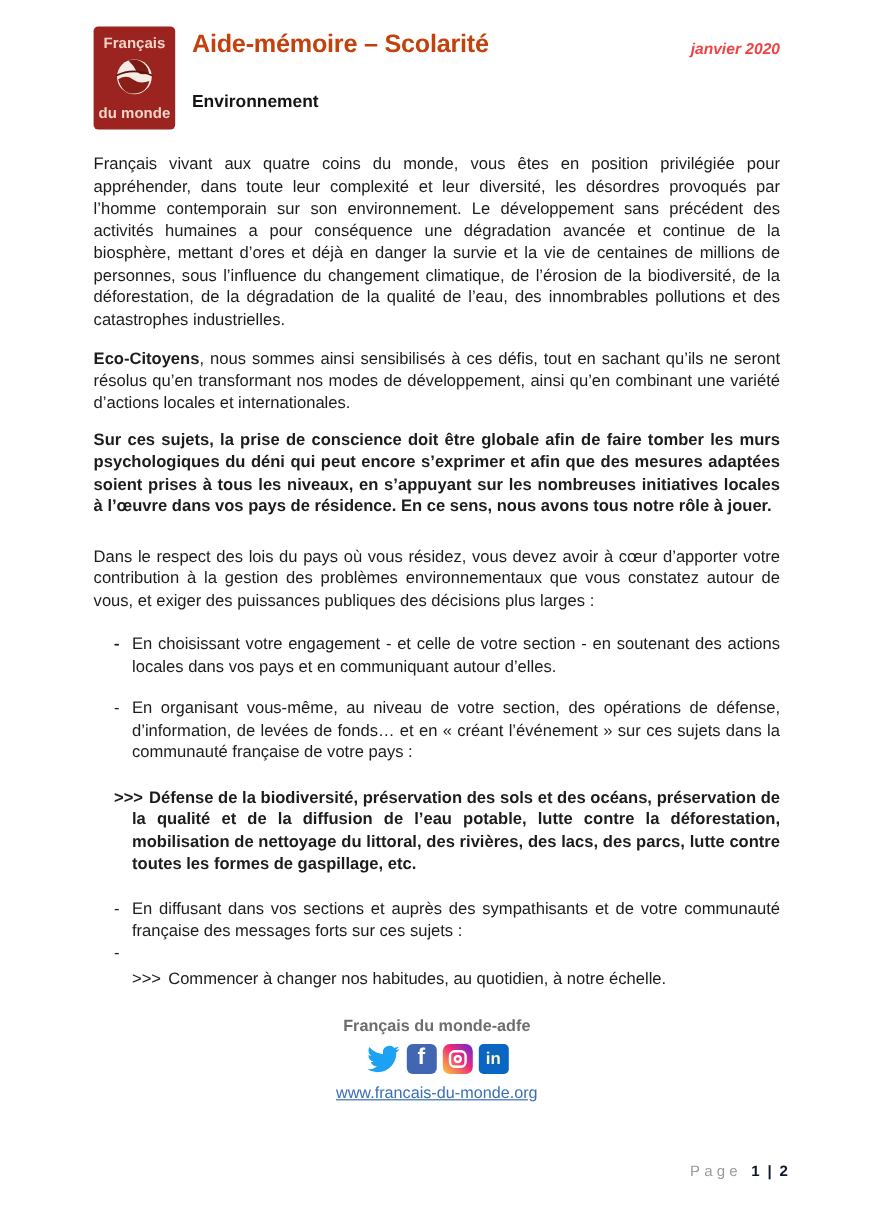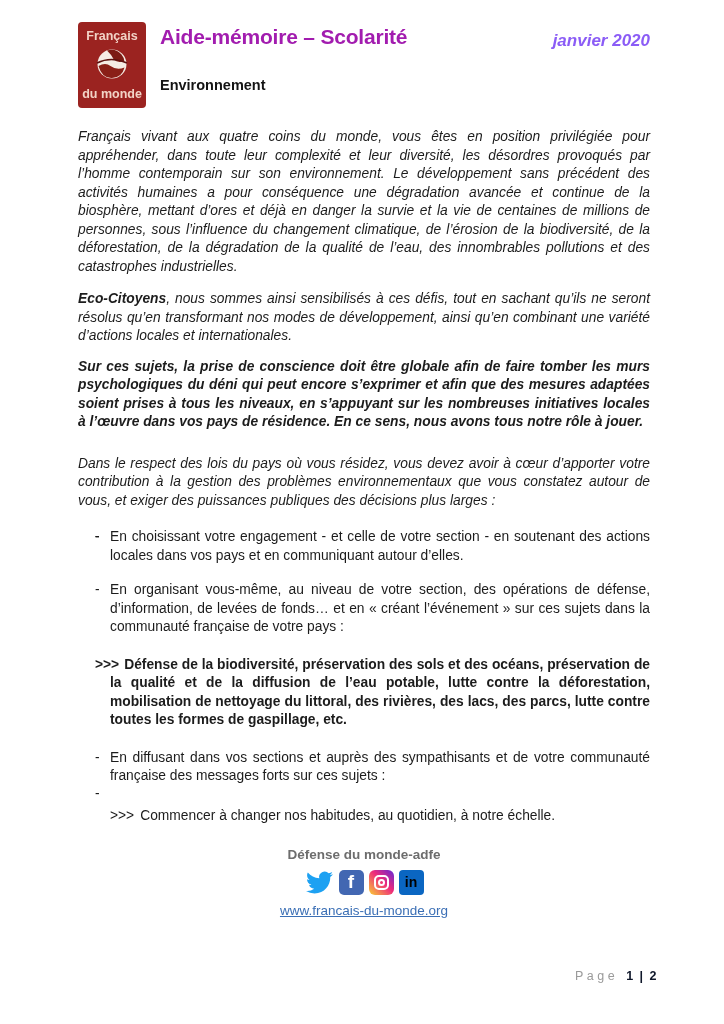--- a/index.html
+++ b/index.html
@@ -19,25 +19,25 @@
   .header{display:flex;align-items:flex-start;justify-content:center;}
   .logo{
     width:68px;height:86px;flex:0 0 68px;
     background:#9b2320;border-radius:4px;
     display:flex;flex-direction:column;align-items:center;justify-content:space-between;
     padding:5px 2px;box-sizing:border-box;
     color:#f2d3c6;font-size:12.5px;font-weight:700;
   }
   .head-col{flex:1;margin-left:14px;}
   .title-row{display:flex;justify-content:space-between;align-items:flex-start;}
-  .doc-title{margin:6px 0 0 0;font-size:21px;font-weight:700;letter-spacing:-0.2px;color:#a21caf;}
-  .doc-date{margin-top:10px;font-style:italic;font-weight:700;font-size:17px;color:#8b5cf6;}
+  .doc-title{margin:6px 0 0 0;font-size:21px;font-weight:700;letter-spacing:-0.2px;color:#c2410c;}
+  .doc-date{margin-top:10px;font-style:italic;font-weight:700;font-size:13px;color:#ef4444;}
   .doc-subtitle{margin:25px 0 17px 0;font-size:14.5px;font-weight:700;color:#141414;}
   
-  .para{margin:0 0 14px 0;text-align:justify;font-style:italic;}
+  .para{margin:0 0 14px 0;text-align:justify;}
   .p1{margin-top:17px;}
   .p2{margin-bottom:12px;}
   .p3{font-weight:700;margin-bottom:23px;}
   .p4{margin-bottom:18px;}
   .bullets{list-style:none;margin:0;padding:0;}
   .bullet{position:relative;padding-left:32px;text-align:justify;}
   .bullet .marker{position:absolute;left:17px;top:0;}
   .b1{margin-bottom:15px;}
   .b2{margin-bottom:14px;}
   .b3{margin-bottom:16px;}
@@ -56,21 +56,21 @@
   
   .footer{text-align:center;margin-top:21px;}
   .footer-org{color:#6d6d6d;font-weight:700;font-size:13.5px;}
   .social-row{display:flex;justify-content:center;align-items:center;gap:5px;margin-top:4px;height:27px;}
   .sicon{width:25px;height:25px;display:flex;align-items:center;justify-content:center;box-sizing:border-box;cursor:pointer;}
   .tw{width:29px;}
   .fb{background:#4267b2;border-radius:5px;color:#ffffff;font-weight:700;font-size:19px;line-height:1;padding-bottom:2px;}
   .ig{background:linear-gradient(45deg,#f9ce34 0%,#ee2a7b 55%,#6228d7 100%);border-radius:6px;position:relative;}
   .ig::before{content:"";position:absolute;left:5px;top:5px;width:11px;height:11px;border:2px solid #fff;border-radius:5px;}
   .ig::after{content:"";position:absolute;left:9px;top:9px;width:3px;height:3px;border:2px solid #fff;border-radius:50%;}
-  .li{background:#0a66c2;border-radius:4px;color:#000000;font-weight:700;font-size:14px;line-height:1;}
+  .li{background:#0a66c2;border-radius:4px;color:#fef9c3;font-weight:700;font-size:14px;line-height:1;}
   .footer-link{display:inline-block;color:#3b6fb5;text-decoration:underline;font-size:13.5px;margin-top:6px;cursor:pointer;}
   .pagenum{position:absolute;right:66px;top:967px;font-size:12.5px;color:#9a9a9a;}
   .pg-word{letter-spacing:3.5px;margin-right:8px;}
   .pg-val{color:#0f172a;font-weight:700;letter-spacing:1.5px;}
 </style>
 </head>
 <body>
 
 <div class="page">
 
@@ -115,21 +115,21 @@
   <ul class="bullets">
     <li class="bullet b5"><span class="marker">-</span><span>En diffusant dans vos sections et auprès des sympathisants et de votre communauté française des messages forts sur ces sujets :</span></li>
   </ul>
 
   <div class="stray-dash">-</div>
 
 
   <p class="callout2"><span class="cmarker">&gt;&gt;&gt;</span><span>Commencer à changer nos habitudes, au quotidien, à notre échelle.</span></p>
 
   <div class="footer">
-    <div class="footer-org">Défense du monde-adfe</div>
+    <div class="footer-org">Français du monde-adfe</div>
     <div class="social-row">
       <span class="sicon tw">
         <svg viewBox="0 0 24 24" width="27" height="27" aria-hidden="true">
           <path fill="#1da1f2" d="M23.953 4.57a10 10 0 01-2.825.775 4.958 4.958 0 002.163-2.723c-.951.555-2.005.959-3.127 1.184a4.92 4.92 0 00-8.384 4.482C7.69 8.095 4.067 6.13 1.64 3.162a4.822 4.822 0 00-.666 2.475c0 1.71.87 3.213 2.188 4.096a4.904 4.904 0 01-2.228-.616v.06a4.923 4.923 0 003.946 4.827 4.996 4.996 0 01-2.212.085 4.936 4.936 0 004.604 3.417 9.867 9.867 0 01-6.102 2.105c-.39 0-.779-.023-1.17-.067a13.995 13.995 0 007.557 2.209c9.053 0 13.998-7.496 13.998-13.985 0-.21 0-.42-.015-.63A9.935 9.935 0 0024 4.59z"></path>
         </svg>
       </span>
       <span class="sicon fb">
           <span>f</span>
         </span>
       <span class="sicon ig"></span>

